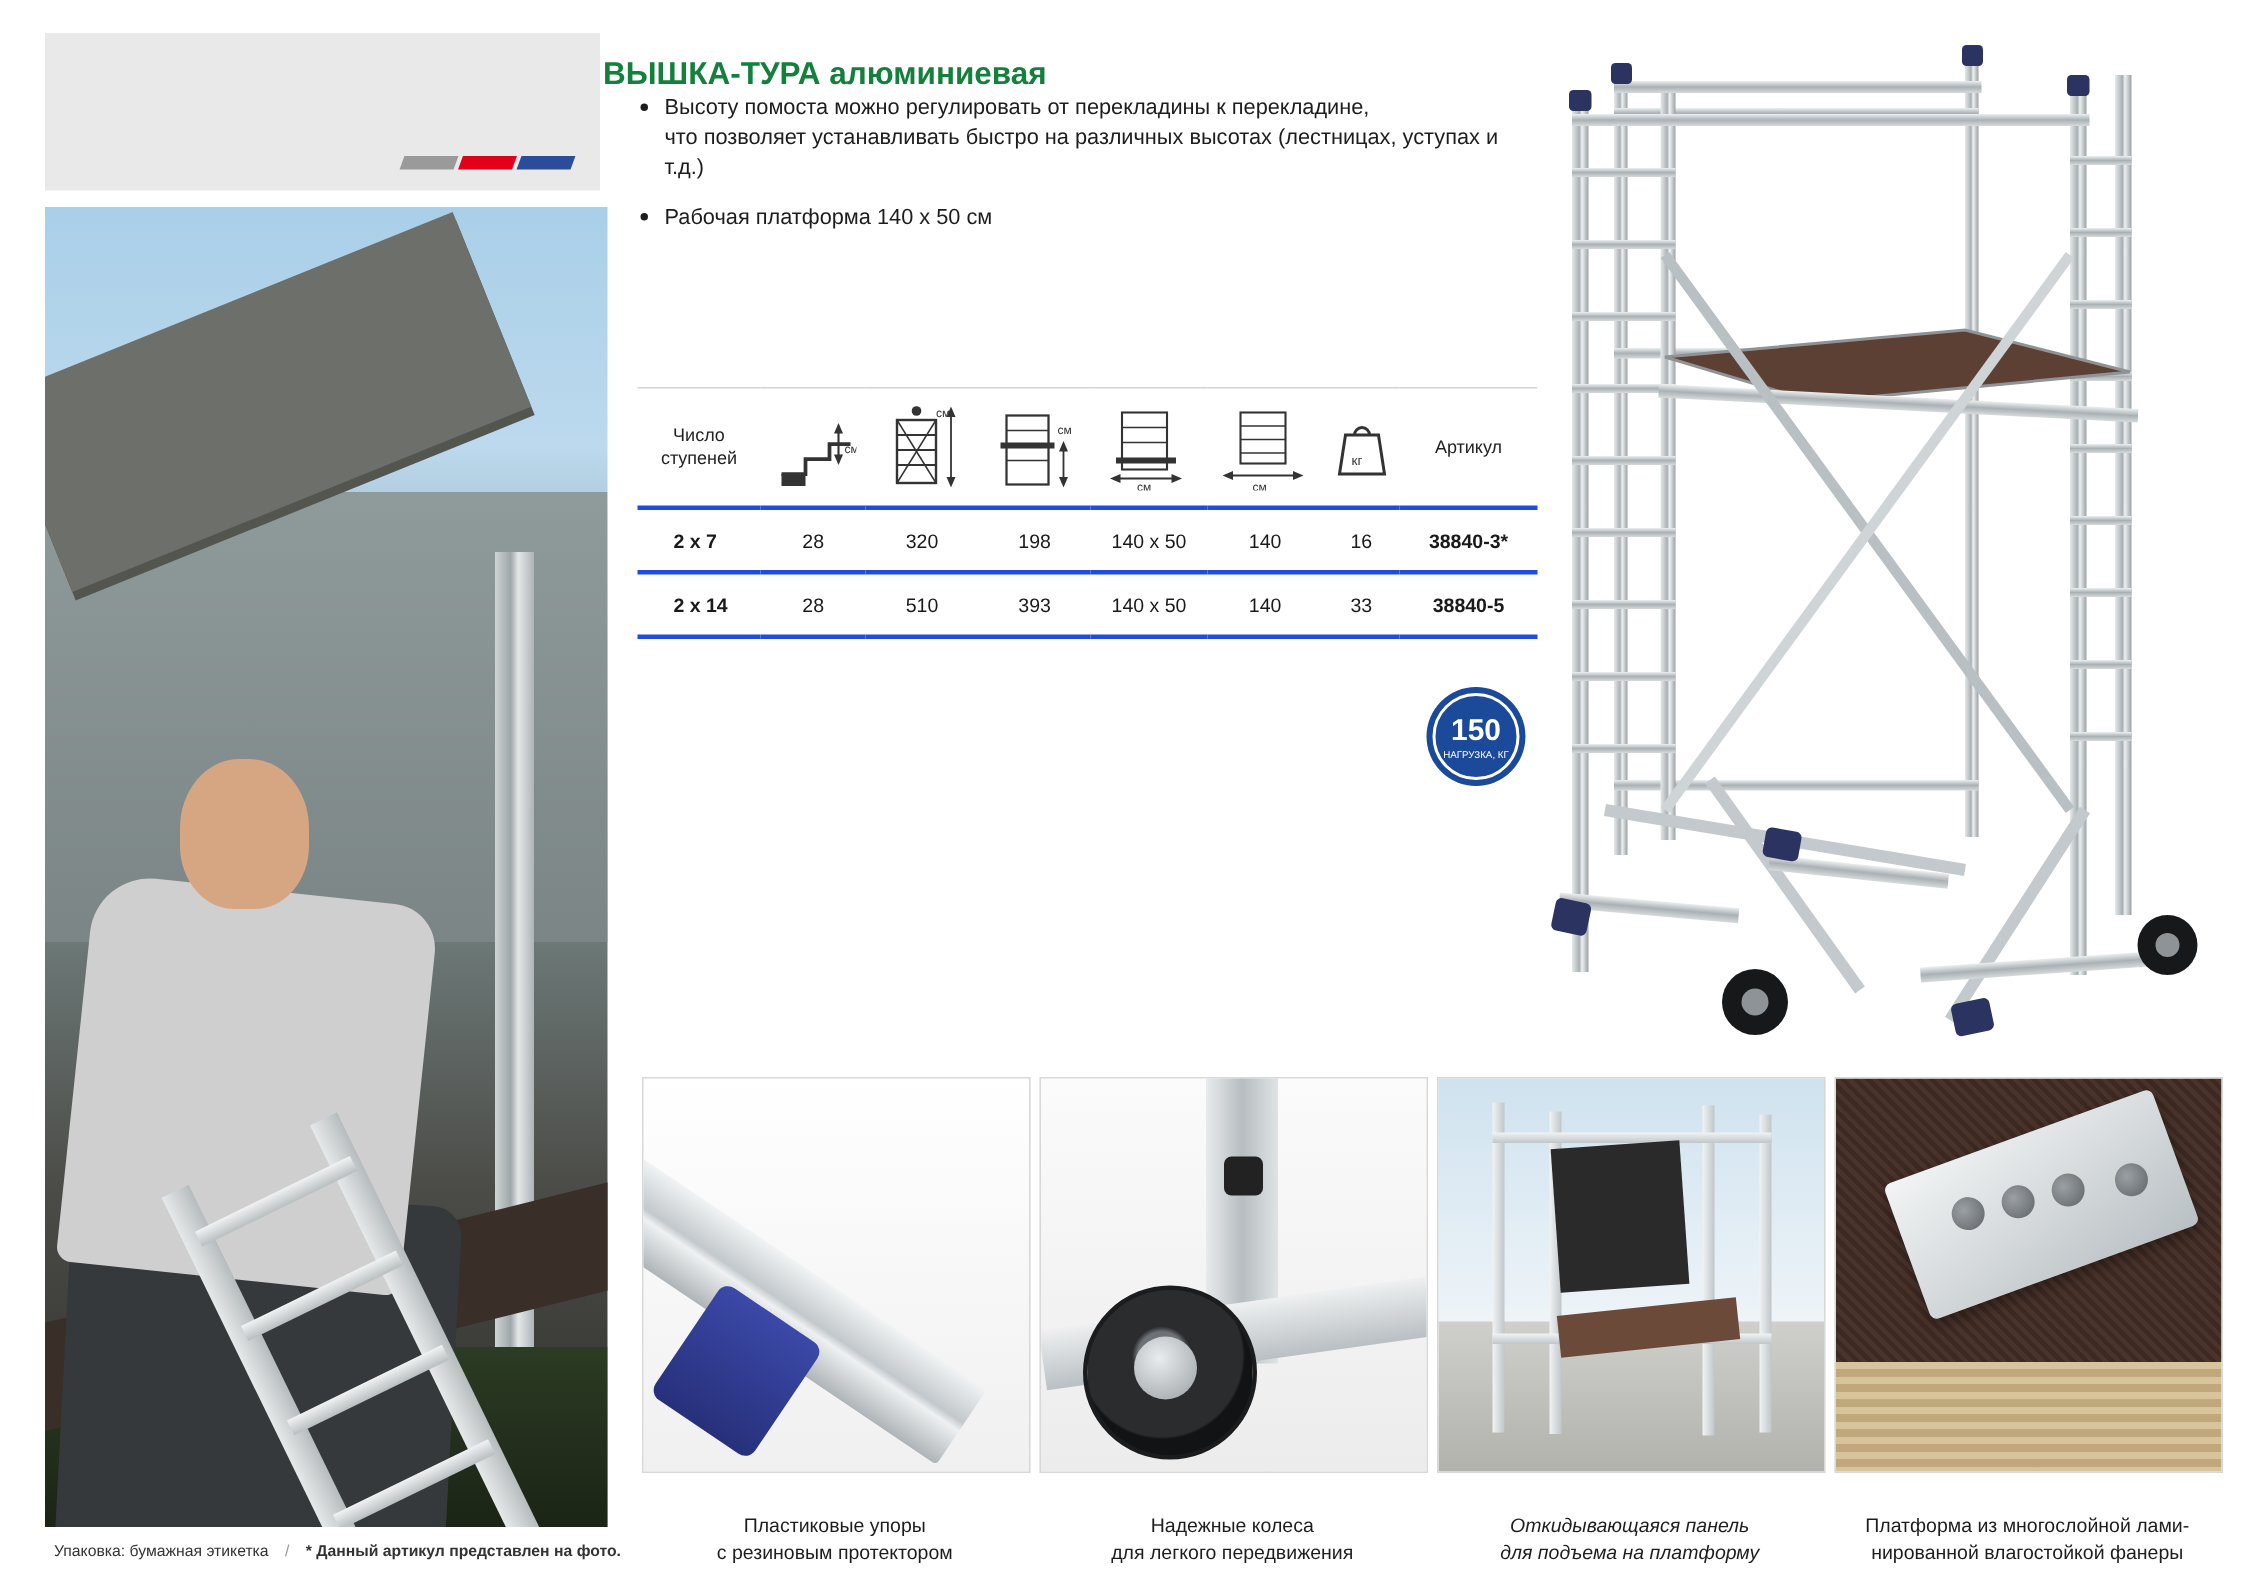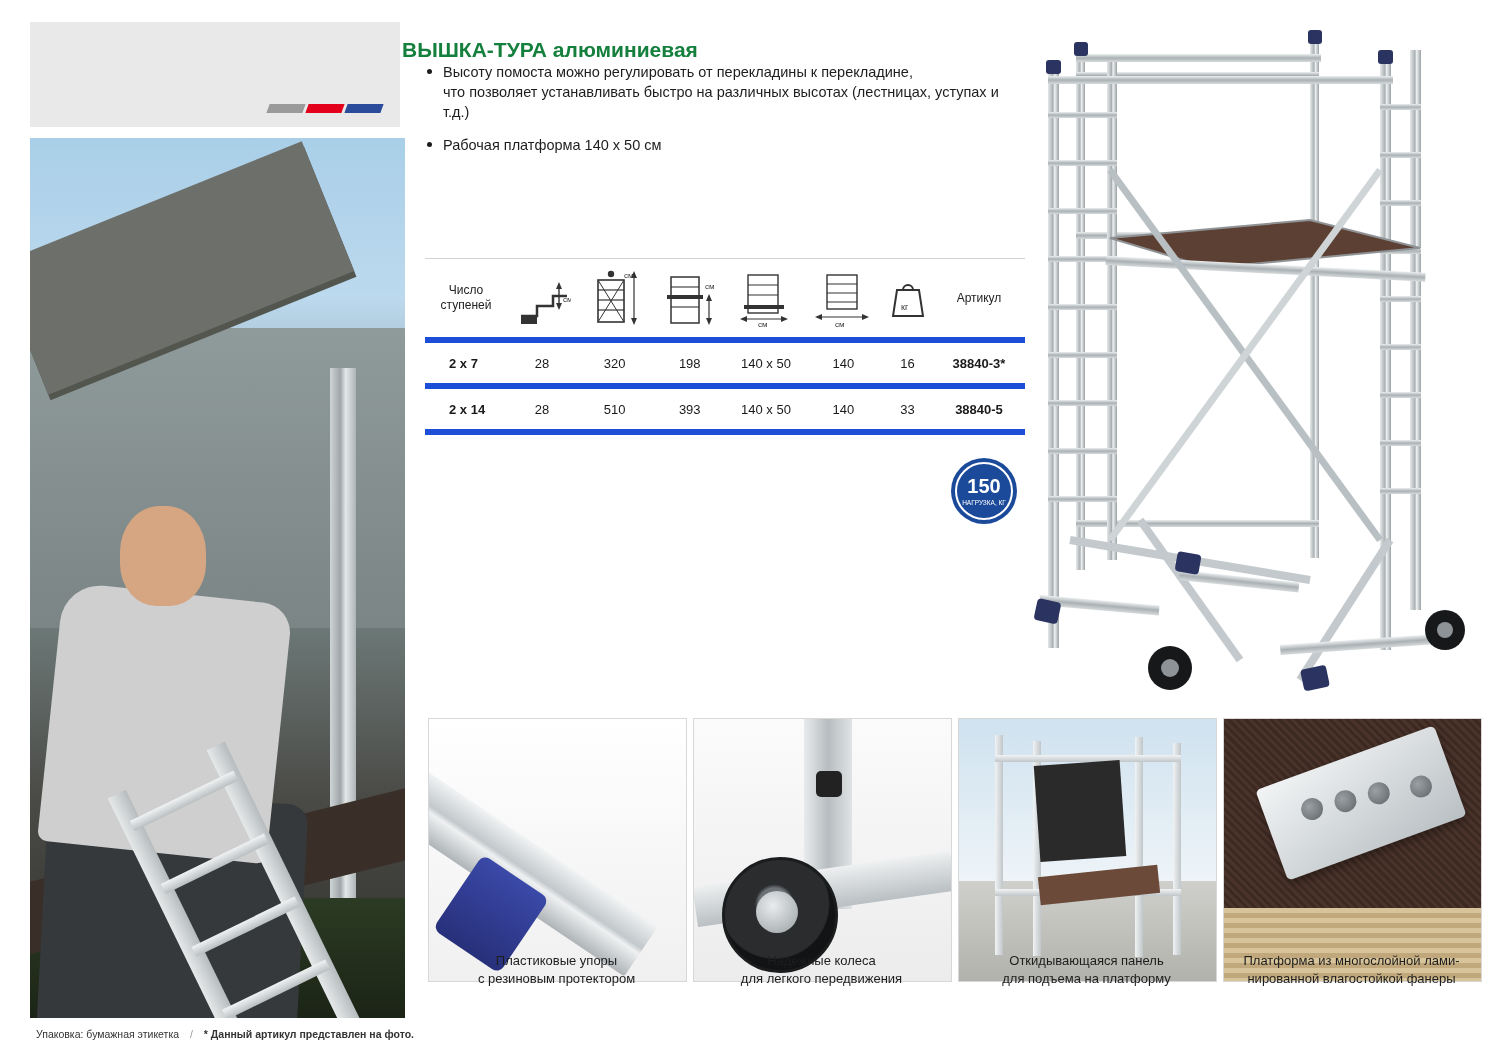--- a/index.html
+++ b/index.html
@@ -104,21 +104,21 @@
     content:"";position:absolute;left:2px;top:7px;
     width:5px;height:5px;border-radius:50%;background:#1d1d1d;
   }
 
   
   .spec-table{
     position:absolute;left:425px;top:258px;width:600px;
     border-collapse:collapse;font-size:13px;
   }
   .spec-table th,.spec-table td{
-    border-bottom:6px solid #1d4ed8;
+    border-bottom:3px solid #1d4ed8;
     padding:0;text-align:center;vertical-align:middle;
   }
   .spec-table thead th{
     height:78px;font-weight:normal;color:#222;font-size:12px;
     border-top:1px solid #d3d3d3;
   }
   .spec-table tbody td{height:40px;}
   .spec-table tbody td.first{font-weight:bold;text-align:left;padding-left:24px;}
   .spec-table tbody td.art{font-weight:bold;}
   .hdr-steps{width:82px;line-height:15px;}
@@ -140,26 +140,26 @@
   
   .feature{
     position:absolute;top:718px;width:257px;height:262px;
     border:1px solid #d8d8d8;overflow:hidden;background:#f4f4f4;
   }
   .f1{left:428px;}
   .f2{left:693px;}
   .f3{left:958px;}
   .f4{left:1223px;}
   .feature-caption{
-    position:absolute;top:952px;width:259px;text-align:center;
+    position:absolute;top:1008px;width:259px;text-align:center;
     font-size:13px;line-height:18px;color:#1d1d1d;
   }
   .c1{left:427px;}
   .c2{left:692px;}
-  .c3{left:957px;}
+  .c3{left:957px;font-style:italic;}
   .c4{left:1222px;}
 
   
   .beam{
     position:absolute;left:-20px;top:40px;width:300px;height:60px;
     background:linear-gradient(#f1f3f4,#c2c8cb 45%,#eef0f1 55%,#aeb4b7);
     transform:rotate(34deg);transform-origin:left top;
     border-radius:3px;
   }
   .cap{

